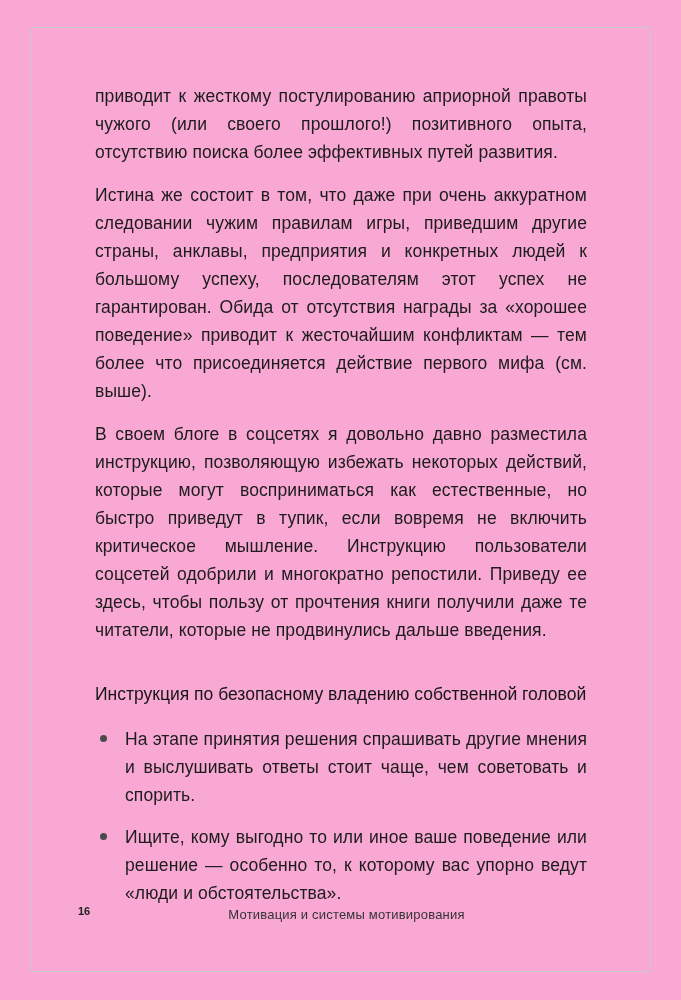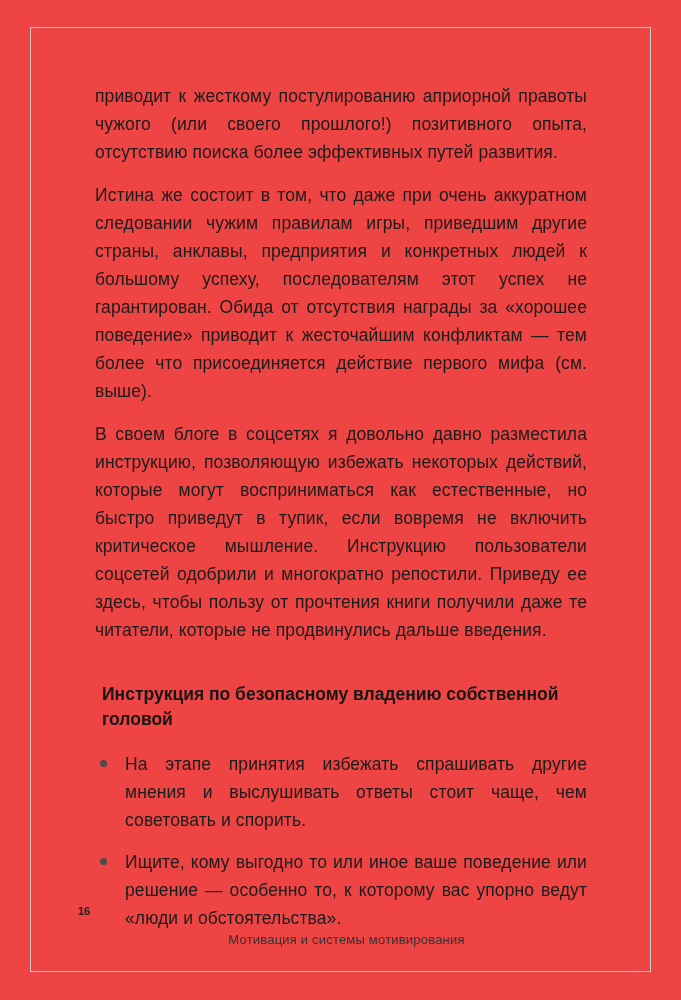--- a/index.html
+++ b/index.html
@@ -5,21 +5,21 @@
   html, body {
     margin: 0;
     padding: 0;
     background: #ffffff;
     font-family: "Liberation Sans", "DejaVu Sans", sans-serif;
   }
   .page {
     position: relative;
     width: 681px;
     height: 1000px;
-    background: #ef4444;
+    background: #f9a8d4;
     overflow: hidden;
   }
   .page-frame {
     position: absolute;
     left: 30px;
     top: 27px;
     right: 30px;
     bottom: 28px;
     border: 1px solid #c9c9c9;
     pointer-events: none;
@@ -34,22 +34,22 @@
   .para {
     font-size: 17.5px;
     line-height: 28px;
     text-align: justify;
     margin: 0 0 15px 0;
     letter-spacing: 0.1px;
   }
   .section-heading {
     font-size: 17.5px;
     line-height: 25px;
-    font-weight: bold;
-    margin: 38px 0 18px 7px;
+    font-weight: normal;
+    margin: 38px 0 18px 0;
     color: #161616;
   }
   .bullet-list {
     margin: 0;
     padding: 0;
     list-style: none;
   }
   .bullet-item {
     display: flex;
     align-items: flex-start;
@@ -88,21 +88,20 @@
   }
   .footer-running-title {
     position: absolute;
     left: 12px;
     right: 0;
     top: 2px;
     text-align: center;
     font-size: 13px;
     color: #333333;
     letter-spacing: 0.2px;
-    margin-top: 25px;
   }
 </style>
 </head>
 <body>
 
 <div class="page">
 
   <div class="page-frame"></div>
 
   <div class="content">
@@ -111,21 +110,21 @@
 
     <p class="para">Истина же состоит в том, что даже при очень аккуратном следовании чужим правилам игры, приведшим другие страны, анклавы, предприятия и конкретных людей к большому успеху, последователям этот успех не гарантирован. Обида от отсутствия награды за «хорошее поведение» приводит к жесточайшим конфликтам — тем более что присоединяется действие первого мифа (см. выше).</p>
 
     <p class="para">В своем блоге в соцсетях я довольно давно разместила инструкцию, позволяющую избежать некоторых действий, которые могут восприниматься как естественные, но быстро приведут в тупик, если вовремя не включить критическое мышление. Инструкцию пользователи соцсетей одобрили и многократно репостили. Приведу ее здесь, чтобы пользу от прочтения книги получили даже те читатели, которые не продвинулись дальше введения.</p>
 
     <h2 class="section-heading">Инструкция по безопасному владению собственной головой</h2>
 
     <ul class="bullet-list">
       <li class="bullet-item">
         <span class="bullet-dot"></span>
-        <span class="bullet-text">На этапе принятия избежать спрашивать другие мнения и выслушивать ответы стоит чаще, чем советовать и спорить.</span>
+        <span class="bullet-text">На этапе принятия решения спрашивать другие мнения и выслушивать ответы стоит чаще, чем советовать и спорить.</span>
       </li>
       <li class="bullet-item">
         <span class="bullet-dot"></span>
         <span class="bullet-text">Ищите, кому выгодно то или иное ваше поведение или решение — особенно то, к которому вас упорно ведут «люди и обстоятельства».</span>
       </li>
     </ul>
 
   </div>
 
   <div class="footer">

